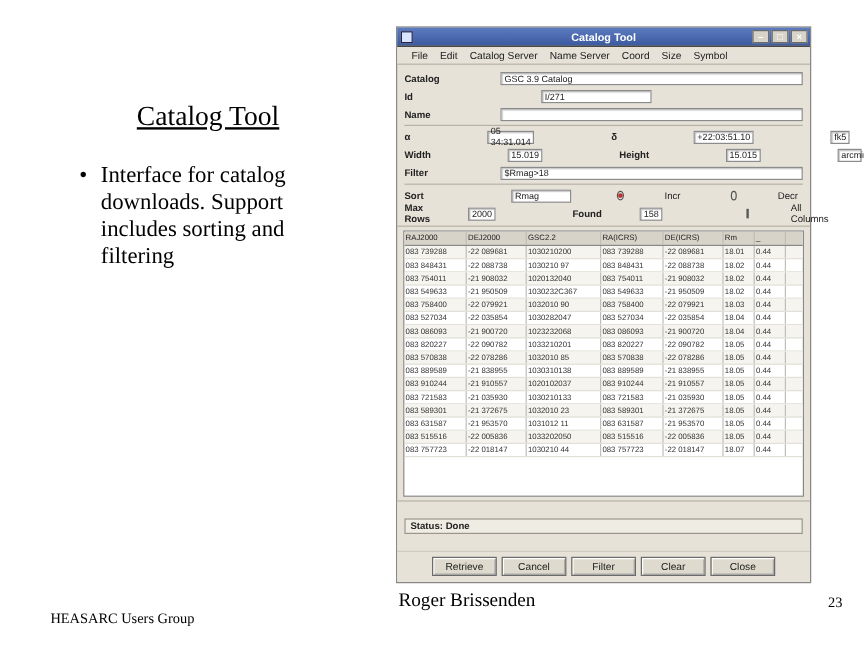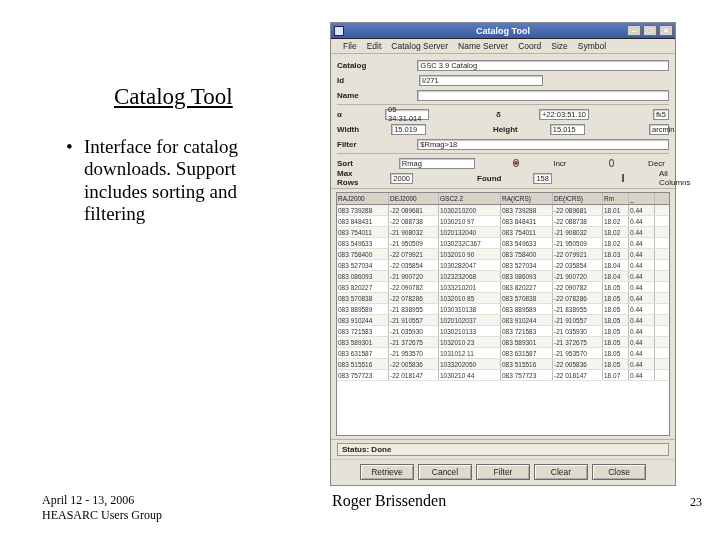--- a/index.html
+++ b/index.html
@@ -27,21 +27,21 @@
   .winbtn { width: 14px; height: 11px; background: #d7d3c8; border:1px solid #6b6b6b; font-size: 8px; text-align: center; line-height: 9px; }
 
   .menubar { background: #e6e2d8; height: 15px; display: flex; align-items: center; gap: 10px;
              padding: 0 12px; font-size: 8.5px; border-bottom: 1px solid #b7b2a6; }
 
   .formarea { padding: 4px 6px 2px 6px; border-bottom: 1px solid #b7b2a6; }
   .frow { display: flex; align-items: center; height: 14px; margin-bottom: 1px; gap: 32px; }
   .flabel { width: 50px; font-weight: bold; font-size: 8px; }
   .finput { height: 11px; border: 1px solid #8b8b8b; background: #fff; font-size: 7.5px; padding: 0 2px;
             display: flex; align-items: center; box-shadow: inset 1px 1px 1px #c6c6c6; }
-  .finput.w1 { width: 124px; }
+  .finput.w1 { width: 92px; margin-left: 32px; }
   .finput.w2 { width: 260px; }
   .finput.w3 { width: 56px; }
   .flabel2 { width: 34px; font-weight: bold; font-size: 8px; text-align: left; }
   .funit { width: 20px; height: 11px; border:1px solid #8b8b8b; background:#fff; font-size:7.5px;
            display:flex; align-items:center; padding:0 2px; box-shadow: inset 1px 1px 1px #c6c6c6; }
   .radio { width: 8px; height: 8px; border: 1px solid #555; border-radius: 50%; margin: 0 2px 0 6px;
            display: inline-flex; align-items: center; justify-content: center; }
   .radio.sel::after { content:""; width:4px; height:4px; background:#b33; border-radius:50%; }
   .rlab { font-size: 8px; margin-right: 4px; }
   .chk { width: 8px; height: 8px; border:1px solid #555; background:#fff; margin: 0 3px 0 6px; }
@@ -51,39 +51,38 @@
   .gridwrap { flex: 1; border: 1px solid #888; margin: 3px 5px; background: #fff; overflow: hidden; display:flex; flex-direction:column;}
   .ghead { display: flex; background: #d7d3c8; height: 12px; border-bottom: 1px solid #888; }
   .ghead div, .grow div { font-size: 6.5px; padding: 0 1px; border-right:1px solid #c0beb6;
                            white-space: nowrap; overflow: hidden; display:flex; align-items:center; }
   .c0{width:52px}.c1{width:50px}.c2{width:62px}.c3{width:52px}.c4{width:50px}.c5{width:26px}.c6{width:26px; border-right:none}
   .gbody { flex:1; overflow:hidden; }
   .grow { display:flex; height:11px; border-bottom:1px solid #e2e0d8; }
   .grow:nth-child(odd){ background:#f5f4ef; }
   .grow div { color:#333; }
 
-  .statusbar { padding: 3px 6px; border-top: 1px solid #b7b2a6; background:#e6e2d8;}
+  .statusbar { padding: 14px 6px; border-top: 1px solid #b7b2a6; background:#e6e2d8;}
   .statusbox { height: 13px; border:1px solid #9a968b; background:#efece3; font-size:8px;
                display:flex; align-items:center; padding:0 4px; font-weight:bold; }
   .btnrow { display: flex; gap: 4px; justify-content: center; padding: 4px 0 5px 0; background:#e6e2d8; border-top:1px solid #cfcbbf;}
   .btn { width: 54px; height: 16px; border: 1px solid #6b6b6b; background: #dedacd; font-size:8.5px;
          display:flex; align-items:center; justify-content:center; box-shadow: 1px 1px 0 #fff inset, -1px -1px 0 #aaa inset; }
 </style>
 </head>
 <body>
 
 <div class="slide">
   <div class="title">Catalog Tool</div>
 
   <div class="bullet-block">
     <span class="bullet-dot">•</span><span class="bullet-text">Interface for catalog downloads. Support includes sorting and filtering</span>
   </div>
 
   <div class="footer-left">
-    <div>April 12 - 13, 2006</div>
     <div>HEASARC Users Group</div>
   </div>
   <div class="footer-center">Roger Brissenden</div>
   <div class="footer-right">23</div>
 
   <div class="shot">
     <div class="titlebar">
       <div class="wicon"></div>
       <span>Catalog Tool</span>
       <div class="winbtns">

